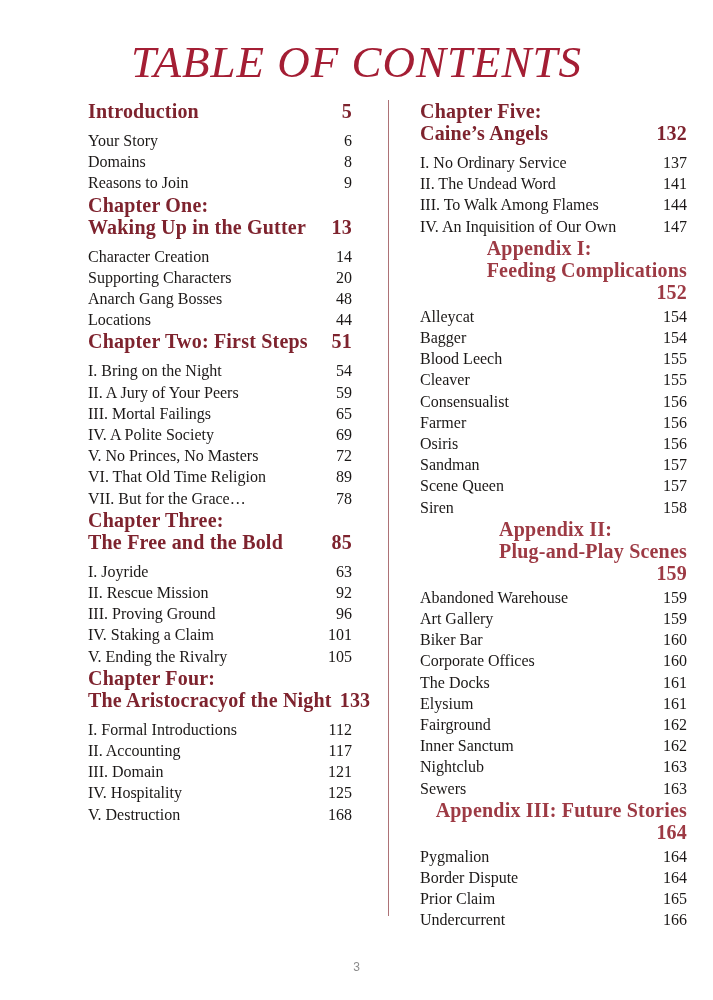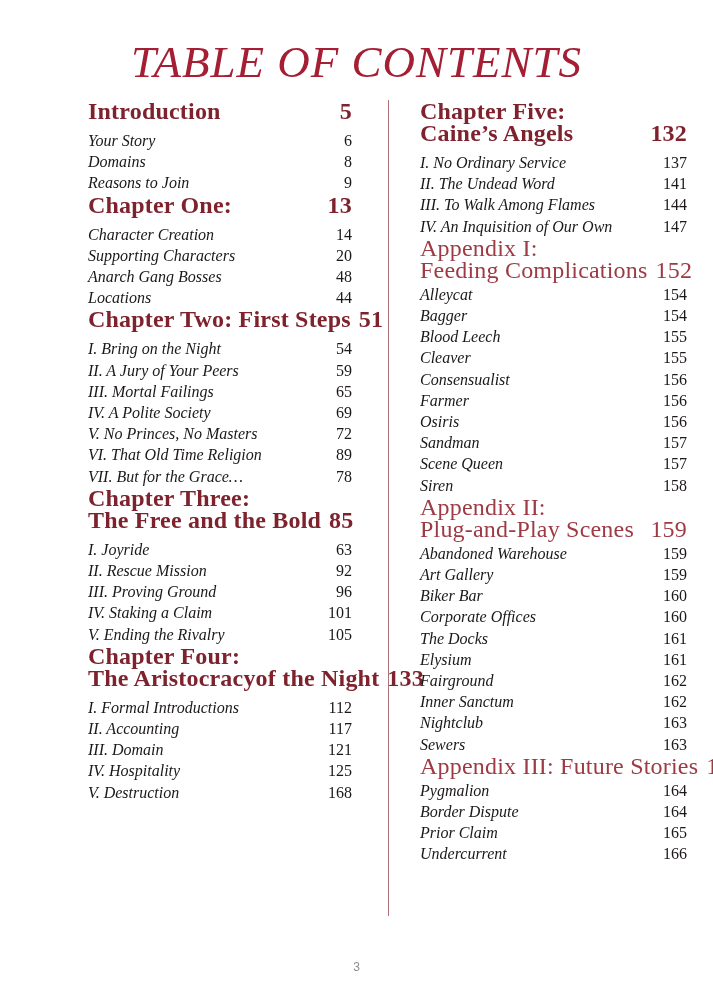--- a/index.html
+++ b/index.html
@@ -34,41 +34,42 @@
     flex: none; width: 1px; height: 816px;
     margin-left: 36px; margin-right: 31px;
     background: var(--divider-color, #ad7276);
   }
 
   .toc-section { }
   .toc-section:first-child { margin-top: 0; }
 
   .sec-heading {
     display: flex; justify-content: space-between; align-items: flex-end;
-    font-size: 24px; line-height: 22px;
+    font-size: 20px; line-height: 22px;
     letter-spacing: 0.2px;
   }
   .toc-section.chapter .sec-heading {
     font-weight: bold;
     color: var(--chapter-color, #7e232e);
     margin-bottom: 8px;
   }
   .toc-section.appendix .sec-heading {
-    font-weight: normal;
+    font-weight: bold;
     color: var(--appendix-color, #9d3a44);
     margin-bottom: 3px;
+    flex-direction: column;
   }
   .heading-lines div { white-space: nowrap; }
   .heading-page { padding-left: 8px; }
 
   .entry {
     display: flex; justify-content: space-between;
     font-size: 16px; line-height: 21.2px;
   }
-  .entry-label { white-space: nowrap; font-style: italic; }
+  .entry-label { white-space: nowrap; }
   .entry-page { padding-left: 6px; }
 
   .footer {
     position: absolute; bottom: 26px; left: 0; width: 100%;
     text-align: center;
     font-family: "Liberation Sans", sans-serif;
     font-size: 12px;
     color: var(--footer-color, #8c8c8c);
   }
 </style>
@@ -99,20 +100,21 @@
             <div class="entry">
               <span class="entry-label">Reasons to Join</span>
               <span class="entry-page">9</span>
             </div>
           </div>
         </section>
         <section class="toc-section chapter">
           <div class="sec-heading">
             <div class="heading-lines">
               <div class="heading-line">Chapter One:</div>
+              <div class="heading-line">Waking Up in the Gutter</div>
             </div>
             <span class="heading-page">13</span>
           </div>
           <div class="entries">
             <div class="entry">
               <span class="entry-label">Character Creation</span>
               <span class="entry-page">14</span>
             </div>
             <div class="entry">
               <span class="entry-label">Supporting Characters</span>

